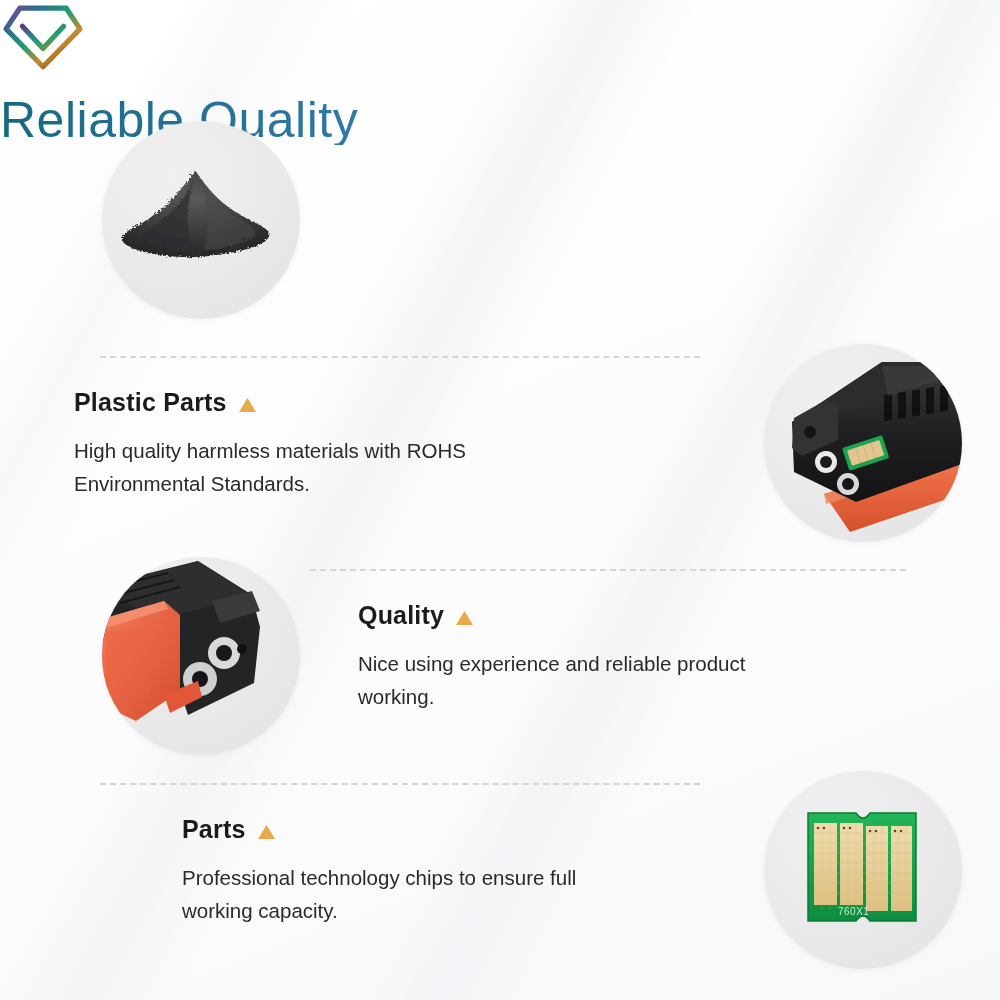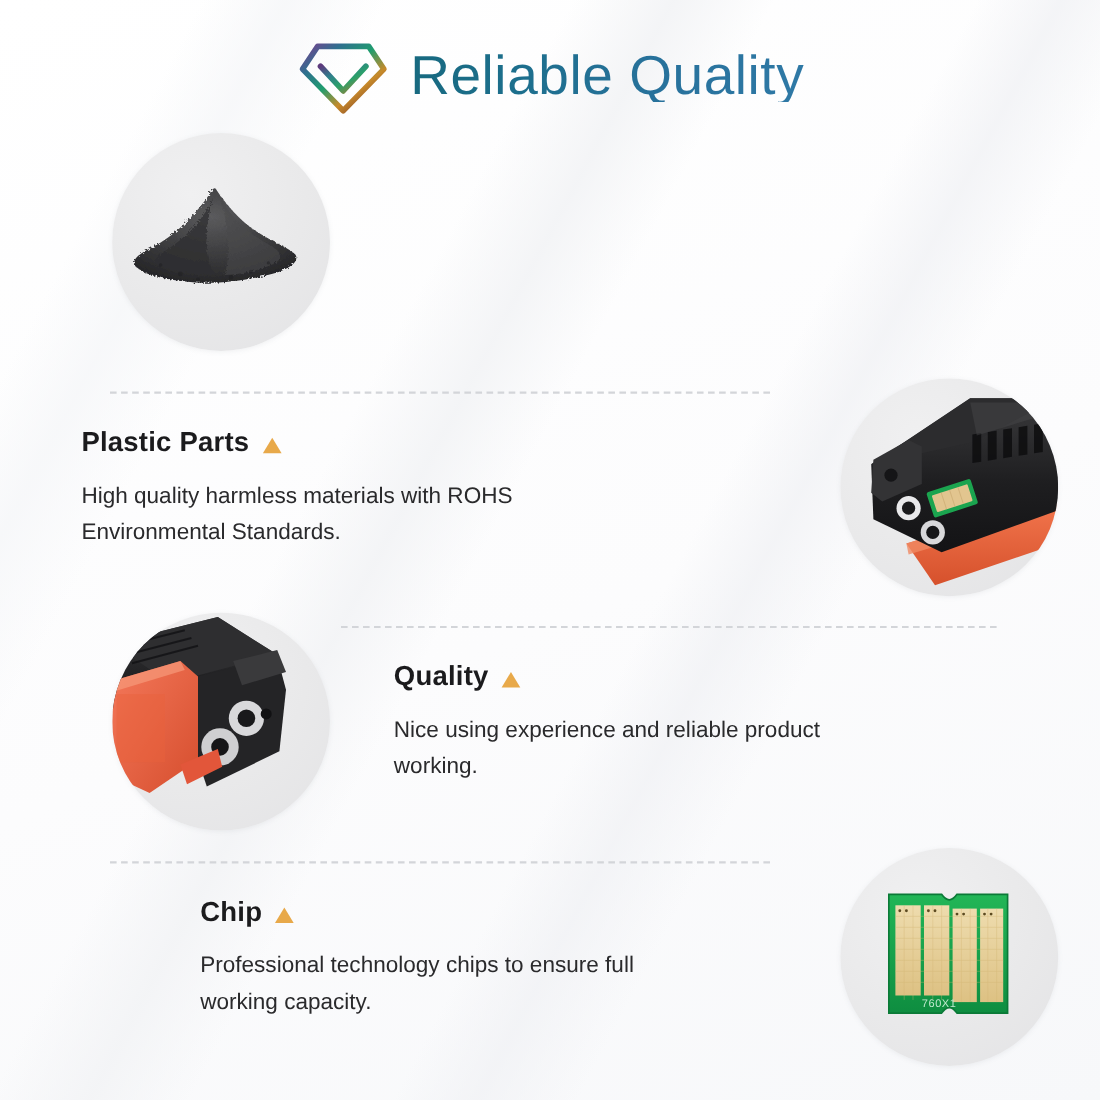--- a/index.html
+++ b/index.html
@@ -24,23 +24,24 @@
   }
 
   
   #header {
     position: absolute;
     left: 0;
     top: 18px;
     width: 1000px;
     height: 100px;
     display: flex;
-    align-items: center;
+    align-items: flex-start;
     justify-content: center;
     gap: 18px;
+    flex-direction: column;
   }
   #brand-logo {
     width: 86px;
     height: 86px;
     flex: 0 0 auto;
     display: block;
   }
   #brand-title {
     font-size: 50px;
     font-weight: 500;
@@ -318,21 +319,21 @@
       </div>
       <p class="desc">Nice using experience and reliable product working.</p>
     </div>
   </div>
 
   <div class="divider" id="divider-3"></div>
 
   <div class="row right-media" id="row-chip">
     <div class="text-cell">
       <div class="heading-line">
-        <span class="heading-text">Chip</span>
+        <span class="heading-text">Parts</span>
         <svg class="tri-marker" viewBox="0 0 20 18">
           <path d="M10 2 L19 17 L1 17 Z" fill="#e8a94a"></path>
         </svg>
       </div>
       <p class="desc">Professional technology chips to ensure full working capacity.</p>
     </div>
     <div class="media-cell">
       <div class="photo-circle">
         <svg class="art" viewBox="0 0 198 198">
           <defs>

